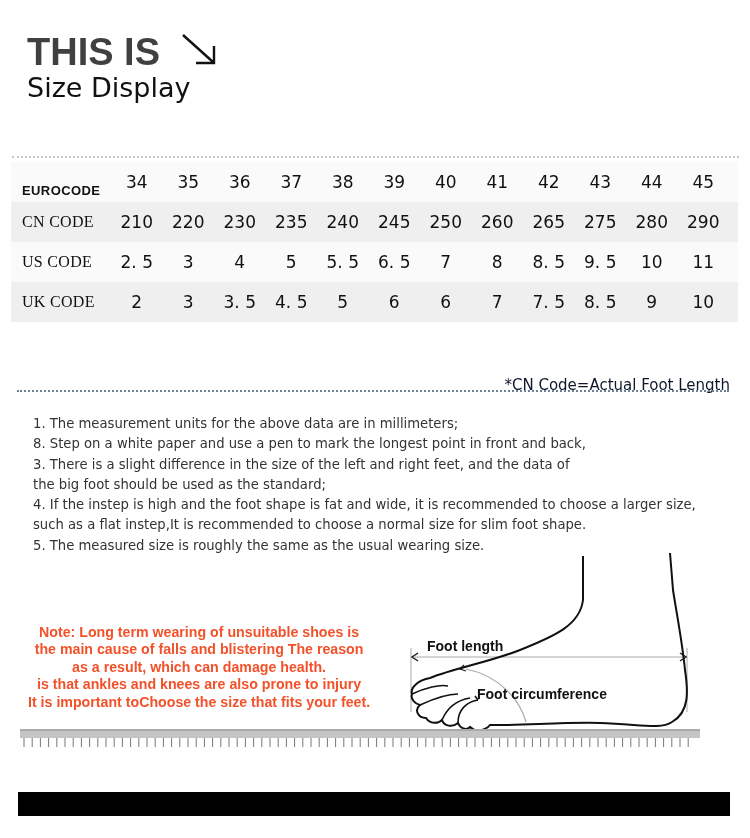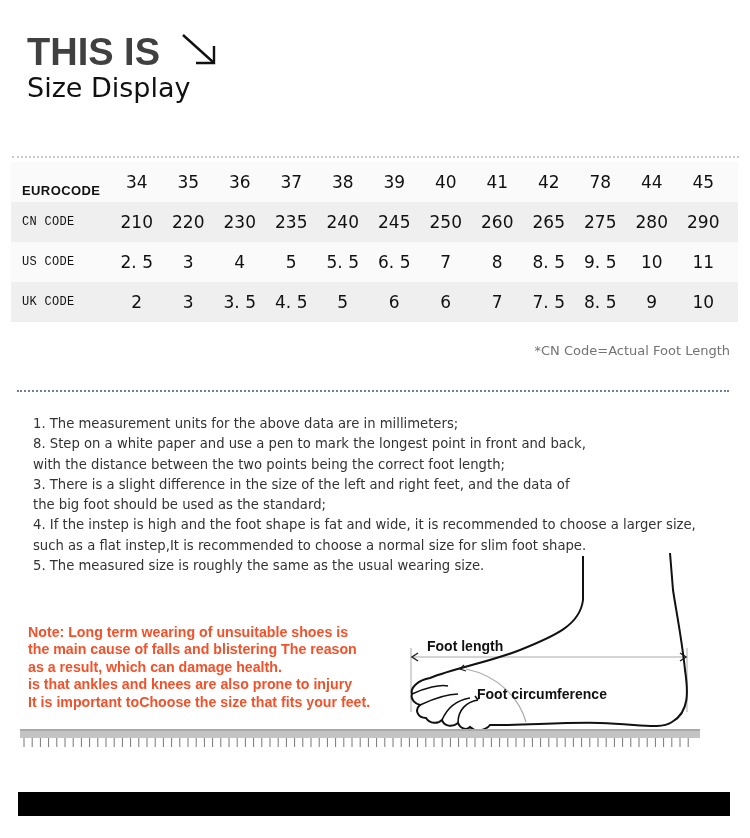--- a/index.html
+++ b/index.html
@@ -9,32 +9,32 @@
   .hero-title { position: absolute; left: 27px; top: 32px; font-family: "Liberation Sans", sans-serif; font-weight: bold; font-size: 38px; letter-spacing: 0px; color: #404040; line-height: 40px; }
   .hero-arrow { position: absolute; left: 180px; top: 32px; width: 40px; width: 40px; height: 36px; }
   .hero-sub { position: absolute; left: 27px; top: 72px; font-family: "DejaVu Sans", sans-serif; font-size: 27px; color: #111; line-height: 32px; }
 
   .dotted-top { position: absolute; left: 12px; top: 156px; width: 727px; border-top: 2px dotted #c9c9c9; }
 
   .size-table { position: absolute; left: 11px; top: 162px; width: 727px; }
   .size-row { display: flex; height: 40px; align-items: center; }
   .size-row.light { background: #fafafa; }
   .size-row.gray { background: #efefef; }
-  .row-label { width: 100px; padding-left: 11px; font-family: Liberation Mono, monospace; font-size: 12px; color: #111; letter-spacing: 0.3px; white-space: nowrap; }
+  .row-label { width: 100px; padding-left: 11px; font-family: Liberation Serif, serif; font-size: 16px; color: #111; letter-spacing: 0.3px; white-space: nowrap; }
   .row-label.euro { font-family: "Liberation Sans", sans-serif; font-weight: bold; font-size: 13px; letter-spacing: 0.4px; margin-top: 16px; }
   .cell { width: 51.5px; text-align: center; font-family: "DejaVu Sans", sans-serif; font-size: 17px; color: #111; white-space: nowrap; }
 
-  .footnote { position: absolute; right: 20px; top: 343px; font-family: "DejaVu Sans", sans-serif; font-size: 13px; color: #737373; }
+  .footnote { position: absolute; right: 20px; top: 376px; font-family: "DejaVu Sans", sans-serif; font-size: 15px; color: #0f172a; }
   .dotted-blue { position: absolute; left: 17px; top: 390px; width: 712px; border-top: 2px dotted #6f8096; }
 
   .instructions { position: absolute; left: 33px; top: 414px; font-family: "DejaVu Sans", sans-serif; font-size: 13.2px; color: #333; line-height: 20.3px; }
   .instructions div { white-space: nowrap; }
 
   .note { position: absolute; left: 28px; top: 624px; font-family: "Liberation Sans", sans-serif; font-weight: bold; font-size: 14.2px; color: #f2512a; line-height: 17.4px; }
-  .note div { white-space: nowrap; }
+  .note div { white-space: nowrap; text-align: center; }
 
   .foot-diagram { position: absolute; left: 0; top: 540px; width: 750px; height: 220px; }
   .label-foot-length { position: absolute; left: 427px; top: 638px; font-family: "Liberation Sans", sans-serif; font-weight: bold; font-size: 14px; color: #111; }
   .label-foot-circ { position: absolute; left: 477px; top: 686px; font-family: "Liberation Sans", sans-serif; font-weight: bold; font-size: 14px; color: #111; }
 
   .ruler { position: absolute; left: 20px; top: 729px; width: 680px; height: 20px; }
 
   .black-bar { position: absolute; left: 18px; top: 792px; width: 712px; height: 24px; background: #000; }
 </style>
 </head>
@@ -56,21 +56,21 @@
       <div class="row-label euro">EUROCODE</div>
       <div class="cell">34</div>
       <div class="cell">35</div>
       <div class="cell">36</div>
       <div class="cell">37</div>
       <div class="cell">38</div>
       <div class="cell">39</div>
       <div class="cell">40</div>
       <div class="cell">41</div>
       <div class="cell">42</div>
-      <div class="cell">78</div>
+      <div class="cell">43</div>
       <div class="cell">44</div>
       <div class="cell">45</div>
     </div>
     <div class="size-row gray">
       <div class="row-label">CN  CODE</div>
       <div class="cell">210</div>
       <div class="cell">220</div>
       <div class="cell">230</div>
       <div class="cell">235</div>
       <div class="cell">240</div>
@@ -113,21 +113,20 @@
       <div class="cell">10</div>
     </div>
   </div>
 
 <div class="footnote">*CN Code=Actual Foot Length</div>
 <div class="dotted-blue"></div>
 
 <div class="instructions">
   <div>1. The measurement units for the above data are in millimeters;</div>
   <div>8. Step on a white paper and use a pen to mark the longest point in front and back,</div>
-  <div>with the distance between the two points being the correct foot length;</div>
   <div>3. There is a slight difference in the size of the left and right feet, and the data of</div>
   <div>the big foot should be used as the standard;</div>
   <div>4. If the instep is high and the foot shape is fat and wide, it is recommended to choose a larger size,</div>
   <div>such as a flat instep,It is recommended to choose a normal size for slim foot shape.</div>
   <div>5. The measured size is roughly the same as the usual wearing size.</div>
 </div>
 
 <div class="note">
   <div>Note: Long term wearing of unsuitable shoes is</div>
   <div> the main cause of falls and blistering The reason</div>

